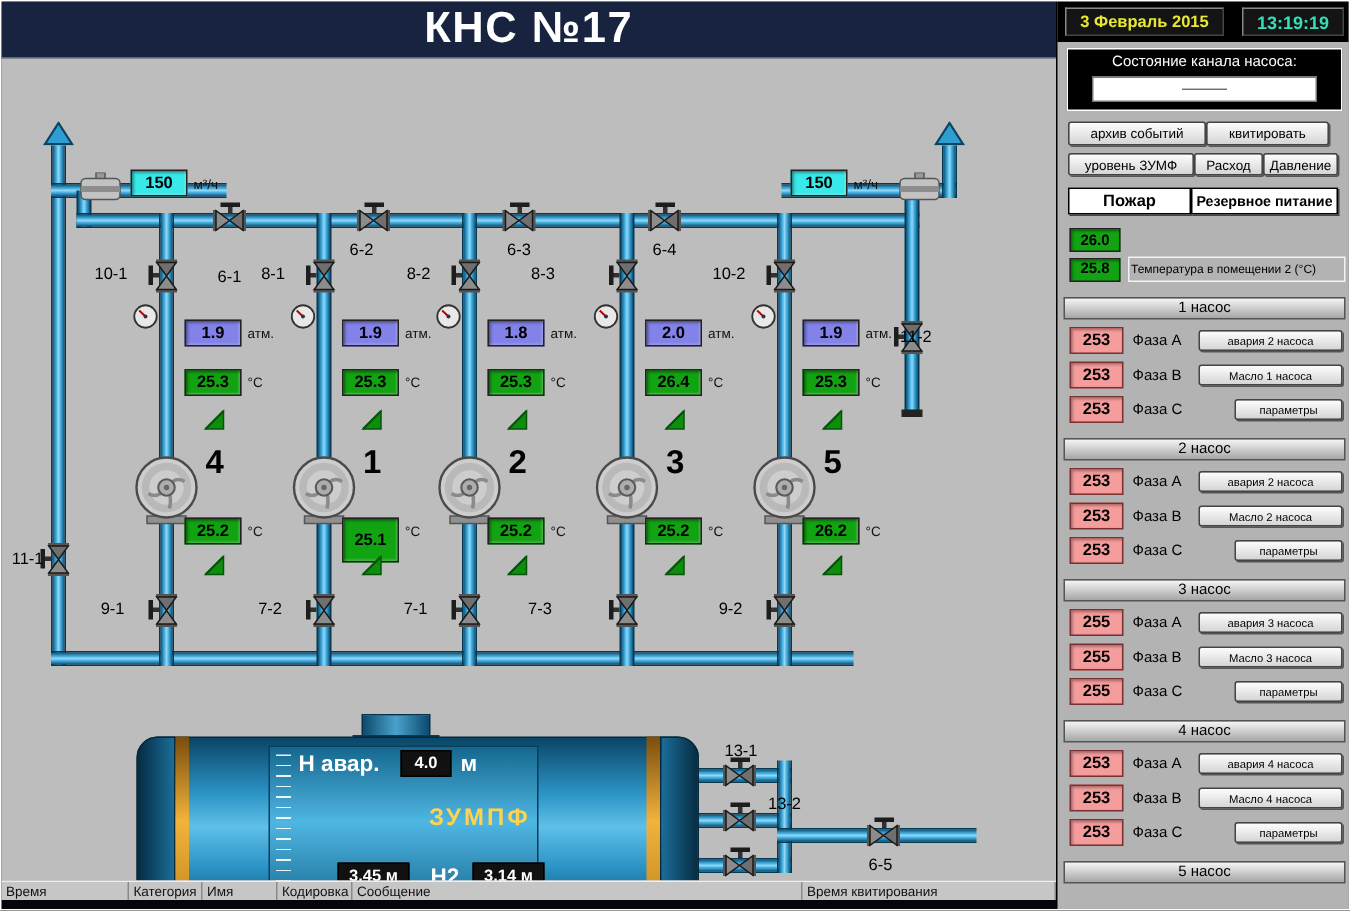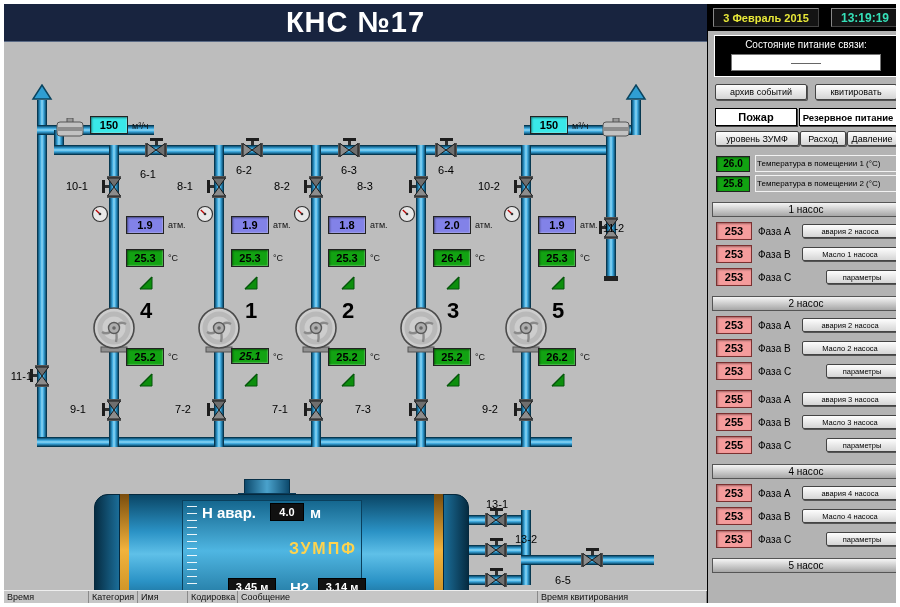--- a/index.html
+++ b/index.html
@@ -1,18 +1,18 @@
 <!DOCTYPE html>
 <html><head>
 <meta charset="utf-8">
 <style>
   *{margin:0;padding:0;box-sizing:border-box}
   html,body{background:#777}
   body{font-family:"Liberation Sans",sans-serif}
-  #app{position:relative;width:900px;height:607px;background:#404040;overflow:hidden;border:4px solid #ffffff}
+  #app{position:relative;width:900px;height:607px;background:#404040;overflow:hidden;border:1px solid #ffffff}
   #main{position:absolute;left:0;top:0;width:703px;height:607px}
   #titlebar{position:absolute;left:0;top:0;width:703px;height:38px;background:#18243f;color:#fff;
     display:flex;align-items:center;justify-content:center;font-size:29px;font-weight:bold;letter-spacing:1px;
     border-bottom:1px solid #5a6a85}
   #diagram{position:absolute;left:0;top:38px;width:703px;height:548px;background:#bdbdbd}
   .abs{position:absolute}
   .pipe-h{background:linear-gradient(180deg,#0b4f73,#3fa9dd 30%,#8ed8f6 50%,#3fa9dd 70%,#0b4f73);
     border-top:1px solid #073850;border-bottom:1px solid #073850}
   .pipe-v{background:linear-gradient(90deg,#0b4f73,#3fa9dd 30%,#8ed8f6 50%,#3fa9dd 70%,#0b4f73);
     border-left:1px solid #073850;border-right:1px solid #073850}
@@ -41,21 +41,21 @@
   #sidebar{position:absolute;left:703px;top:0;width:197px;height:607px;background:#b3b3b3;border-left:1px solid #000}
   .sb-top{height:27px;background:#000;display:flex;align-items:center;justify-content:space-between;padding:0 5px}
   .lcd{background:#141414;border:1px solid #888;border-bottom-color:#444;border-right-color:#444;height:19px;
     display:flex;align-items:center;justify-content:center;font-weight:bold;font-size:11px}
   .lcd-date{width:106px;color:#e8e838}
   .lcd-time{width:68px;color:#35e0b8;font-size:12px}
   .sb-channel{margin:4px 6px 0;height:42px;background:#000;border:1px solid #fff;color:#fff;font-size:10px;
     text-align:center;padding-top:3px}
   .chbox{margin:4px auto 0;width:150px;height:17px;background:#fff;border:1px solid #777;color:#333;font-size:10px;
     display:flex;align-items:center;justify-content:center}
-  .btnrow{display:flex;justify-content:space-between;margin:0 7px}
+  .btnrow{display:flex;justify-content:flex-start;margin:0 7px}
   .btn{background:linear-gradient(180deg,#fdfdfd,#d5d5d5);border:1px solid #444;border-radius:2px;font-size:9px;
     font-family:inherit;color:#000;box-shadow:1px 1px 0 #555;cursor:pointer;padding:0 2px;white-space:nowrap;overflow:hidden}
   .ind{background:#fff;border:1px solid #000;font-weight:bold;display:flex;align-items:center;justify-content:center;
     box-shadow:1px 1px 0 #444;color:#000}
   #temp-rows{margin-top:9px}
   .temp-row{display:flex;align-items:center;margin:0 4px 0 8px}
   .temp-row + .temp-row{margin-top:3px}
   .temp-val{width:34px;height:16px;background:#12a312;border:1px solid #222;font-size:10px;font-weight:bold;
     display:flex;align-items:center;justify-content:center;box-shadow:inset 1px 1px 2px rgba(0,0,0,.4);flex:none}
   .temp-label{flex:1;margin-left:5px;border:1px solid #f2f2f2;font-size:8px;padding:3px 1px;color:#000}
@@ -123,21 +123,21 @@
         <svg class="abs" style="left:139px;top:95px" width="26" height="26">
           <g>
             <rect x="12" y="3" width="3" height="5" fill="#303030"></rect>
             <rect x="7" y="1" width="13" height="3" fill="#1d1d1d"></rect>
             <rect x="2" y="6" width="2.5" height="14" fill="#555"></rect>
             <rect x="21.5" y="6" width="2.5" height="14" fill="#555"></rect>
             <polygon points="4,6.5 4,19.5 13,13" fill="#8c8c8c" stroke="#1a1a1a" stroke-width="1"></polygon>
             <polygon points="22,6.5 22,19.5 13,13" fill="#6f6f6f" stroke="#1a1a1a" stroke-width="1"></polygon>
           </g>
         </svg>
-        <div class="abs vlabel" style="left:136px;top:126px;width:32px;height:14px;">6-1</div>
+        <div class="abs vlabel" style="left:136px;top:140px;width:32px;height:14px;text-align:center">6-1</div>
         <svg class="abs" style="left:235px;top:95px" width="26" height="26">
           <g>
             <rect x="12" y="3" width="3" height="5" fill="#303030"></rect>
             <rect x="7" y="1" width="13" height="3" fill="#1d1d1d"></rect>
             <rect x="2" y="6" width="2.5" height="14" fill="#555"></rect>
             <rect x="21.5" y="6" width="2.5" height="14" fill="#555"></rect>
             <polygon points="4,6.5 4,19.5 13,13" fill="#8c8c8c" stroke="#1a1a1a" stroke-width="1"></polygon>
             <polygon points="22,6.5 22,19.5 13,13" fill="#6f6f6f" stroke="#1a1a1a" stroke-width="1"></polygon>
           </g>
         </svg>
@@ -262,21 +262,21 @@
         </svg>
         <svg class="abs" style="left:191px;top:264px" width="48" height="48">
           <rect x="11" y="41" width="26" height="5" fill="#909090" stroke="#555"></rect>
           <circle cx="24" cy="22" r="20" fill="#cdcdcd" stroke="#4a4a4a" stroke-width="1.6"></circle>
           <circle cx="24" cy="22" r="14" fill="none" stroke="#b9b9b9" stroke-width="5"></circle>
           <path d="M24 22 Q30 14 36 18 M24 22 Q18 30 12 26 M24 22 Q28 28 26 36" stroke="#8a8a8a" stroke-width="2.4" fill="none"></path>
           <circle cx="24" cy="22" r="5.5" fill="#adadad" stroke="#5a5a5a" stroke-width="1.4"></circle>
           <circle cx="24" cy="22" r="1.8" fill="#666"></circle>
         </svg>
         <div class="abs pumpnum" style="left:241px;top:256px;width:30px;height:26px;">1</div>
-        <div class="abs disp disp-t" style="left:227px;top:306px;width:38px;height:16px;font-style:italic;">25.1</div>
+        <div class="abs disp disp-t" style="left:227px;top:306px;width:38px;height:30px;">25.1</div>
         <div class="abs ulabel" style="left:269px;top:310px;width:24px;height:12px;">°С</div>
         <svg class="abs" style="left:239px;top:330px" width="16" height="16">
           <polygon points="2,14 14,14 14,2" fill="#0d8f0d" stroke="#04550a" stroke-width="1"></polygon>
           <line x1="2" y1="14" x2="14" y2="2" stroke="#04550a" stroke-width="1.5"></line>
         </svg>
         <svg class="abs" style="left:202px;top:355px" width="26" height="26">
           <g transform="rotate(-90 13 13)">
             <rect x="12" y="3" width="3" height="5" fill="#303030"></rect>
             <rect x="7" y="1" width="13" height="3" fill="#1d1d1d"></rect>
             <rect x="2" y="6" width="2.5" height="14" fill="#555"></rect>
@@ -489,59 +489,58 @@
         <svg class="abs" style="left:575px;top:505px" width="26" height="26">
           <g>
             <rect x="12" y="3" width="3" height="5" fill="#303030"></rect>
             <rect x="7" y="1" width="13" height="3" fill="#1d1d1d"></rect>
             <rect x="2" y="6" width="2.5" height="14" fill="#555"></rect>
             <rect x="21.5" y="6" width="2.5" height="14" fill="#555"></rect>
             <polygon points="4,6.5 4,19.5 13,13" fill="#8c8c8c" stroke="#1a1a1a" stroke-width="1"></polygon>
             <polygon points="22,6.5 22,19.5 13,13" fill="#6f6f6f" stroke="#1a1a1a" stroke-width="1"></polygon>
           </g>
         </svg>
-        <div class="abs vlabel" style="left:542px;top:532px;width:34px;height:14px;text-align:center">6-5</div>
+        <div class="abs vlabel" style="left:578px;top:532px;width:34px;height:14px;">6-5</div>
       </div>
     <div id="evt-header">
         <div class="evt-col" style="width:85px">Время</div>
         <div class="evt-col" style="width:49px">Категория</div>
         <div class="evt-col" style="width:50px">Имя</div>
         <div class="evt-col" style="width:50px">Кодировка</div>
         <div class="evt-col" style="width:300px">Сообщение</div>
         <div class="evt-col" style="width:169px">Время квитирования</div>
       </div>
     <div id="evt-black"></div>
   </div>
 
   <div id="sidebar">
     <div class="sb-top">
       <div class="lcd lcd-date">3 Февраль 2015</div>
       <div class="lcd lcd-time">13:19:19</div>
     </div>
     <div class="sb-channel">
-      <div>Состояние питание связи:</div>
+      <div>Состояние канала насоса:</div>
       <div class="chbox">———</div>
     </div>
     <div class="btnrow" style="margin-top:7px">
       <button class="btn" style="width:92px;height:16px">архив событий</button>
       <button class="btn" style="width:82px;height:16px">квитировать</button>
     </div>
-    <div class="btnrow" style="margin-top:8px">
-      <div class="ind" style="width:82px;height:18px;font-size:11px">Пожар</div>
-      <div class="ind" style="width:98px;height:18px;font-size:9.5px">Резервное питание</div>
-    </div>
     <div class="btnrow" style="margin-top:5px">
       <button class="btn" style="width:84px;height:15px">уровень ЗУМФ</button>
       <button class="btn" style="width:46px;height:15px">Расход</button>
       <button class="btn" style="width:50px;height:15px">Давление</button>
     </div>
+    <div class="btnrow" style="margin-top:8px">
+      <div class="ind" style="width:82px;height:18px;font-size:11px">Пожар</div>
+      <div class="ind" style="width:98px;height:18px;font-size:9.5px">Резервное питание</div>
+    </div>
     <div id="temp-rows">
         <div class="temp-row">
           <div class="temp-val">26.0</div>
-          <div class="temp-label">Температура в помещении 1  (°С)</div>
         </div>
         <div class="temp-row">
           <div class="temp-val">25.8</div>
           <div class="temp-label">Температура в помещении 2  (°С)</div>
         </div>
       </div>
     <div id="pump-sections">
         <div class="psec">
           <div class="psec-h">1 насос</div>
           <div class="prow">
@@ -572,20 +571,21 @@
             <div class="plabel">Фаза В</div>
             <button class="btn pbtn">Масло 2 насоса</button>
           </div>
           <div class="prow">
             <div class="pval">253</div>
             <div class="plabel">Фаза С</div>
             <button class="btn pbtn pbtn-sm">параметры</button>
           </div>
         </div>
         <div class="psec">
+          <div class="psec-h">3 насос</div>
           <div class="prow">
             <div class="pval">255</div>
             <div class="plabel">Фаза А</div>
             <button class="btn pbtn">авария 3 насоса</button>
           </div>
           <div class="prow">
             <div class="pval">255</div>
             <div class="plabel">Фаза В</div>
             <button class="btn pbtn">Масло 3 насоса</button>
           </div>

